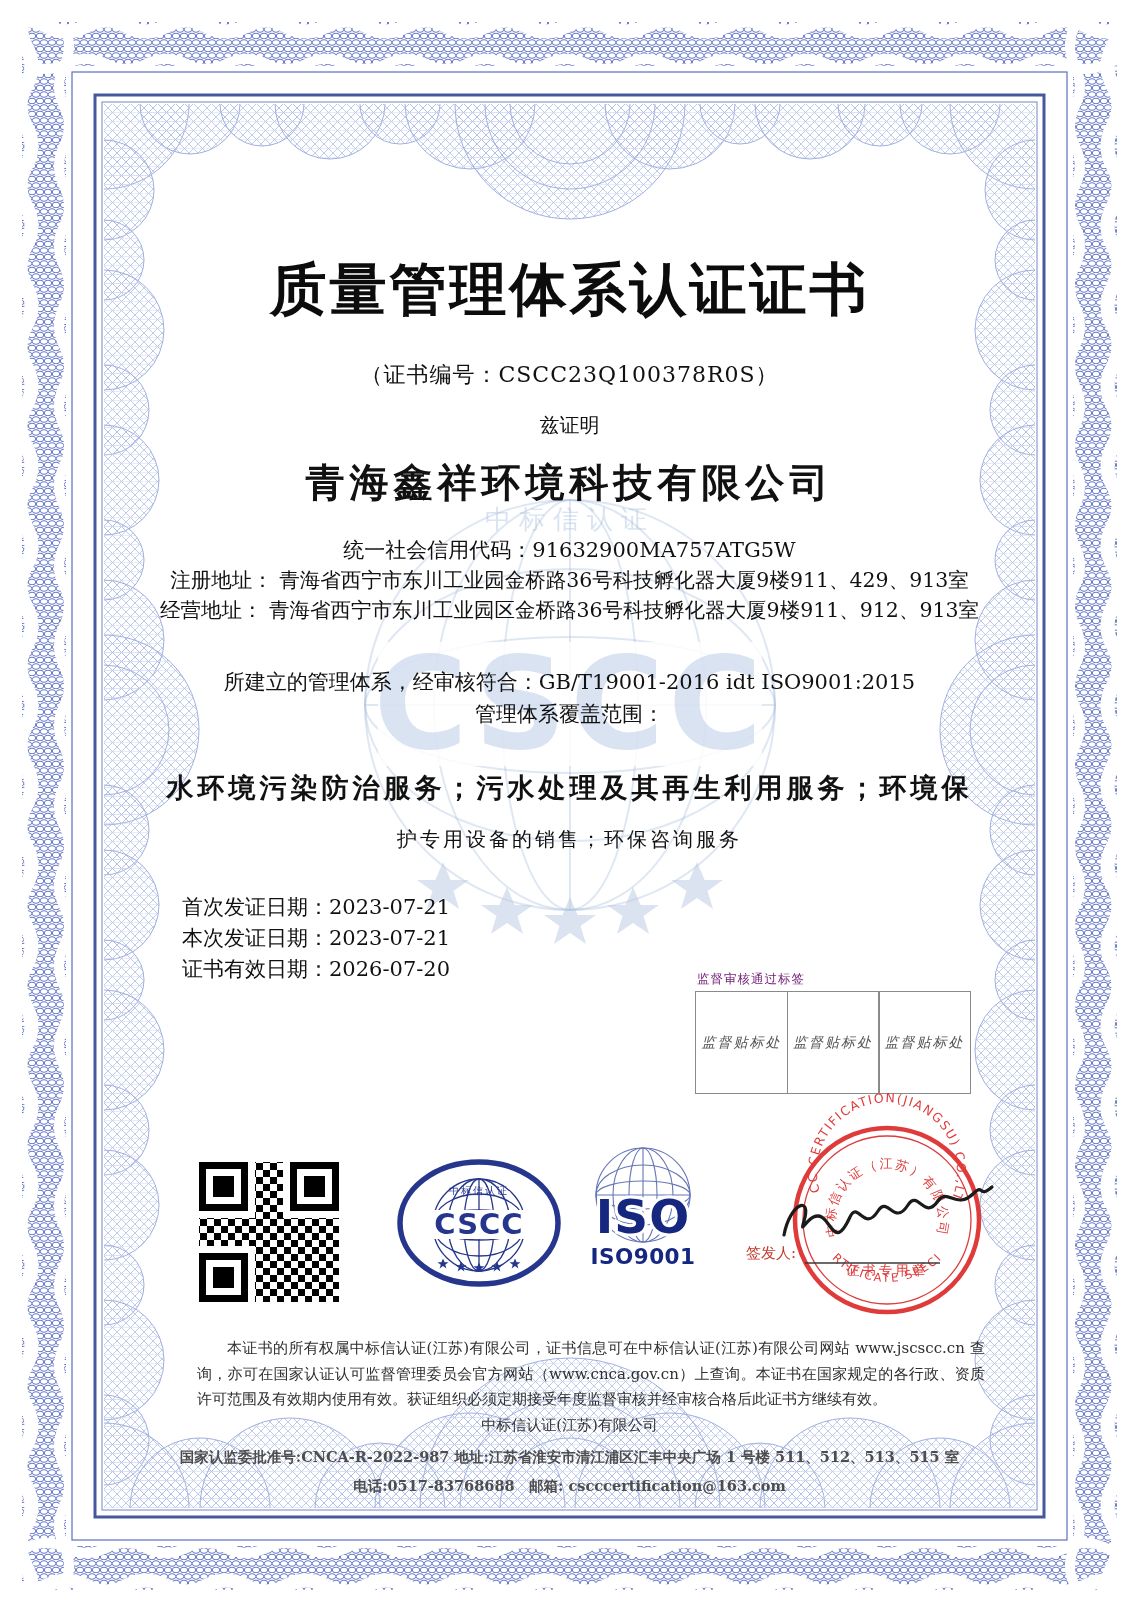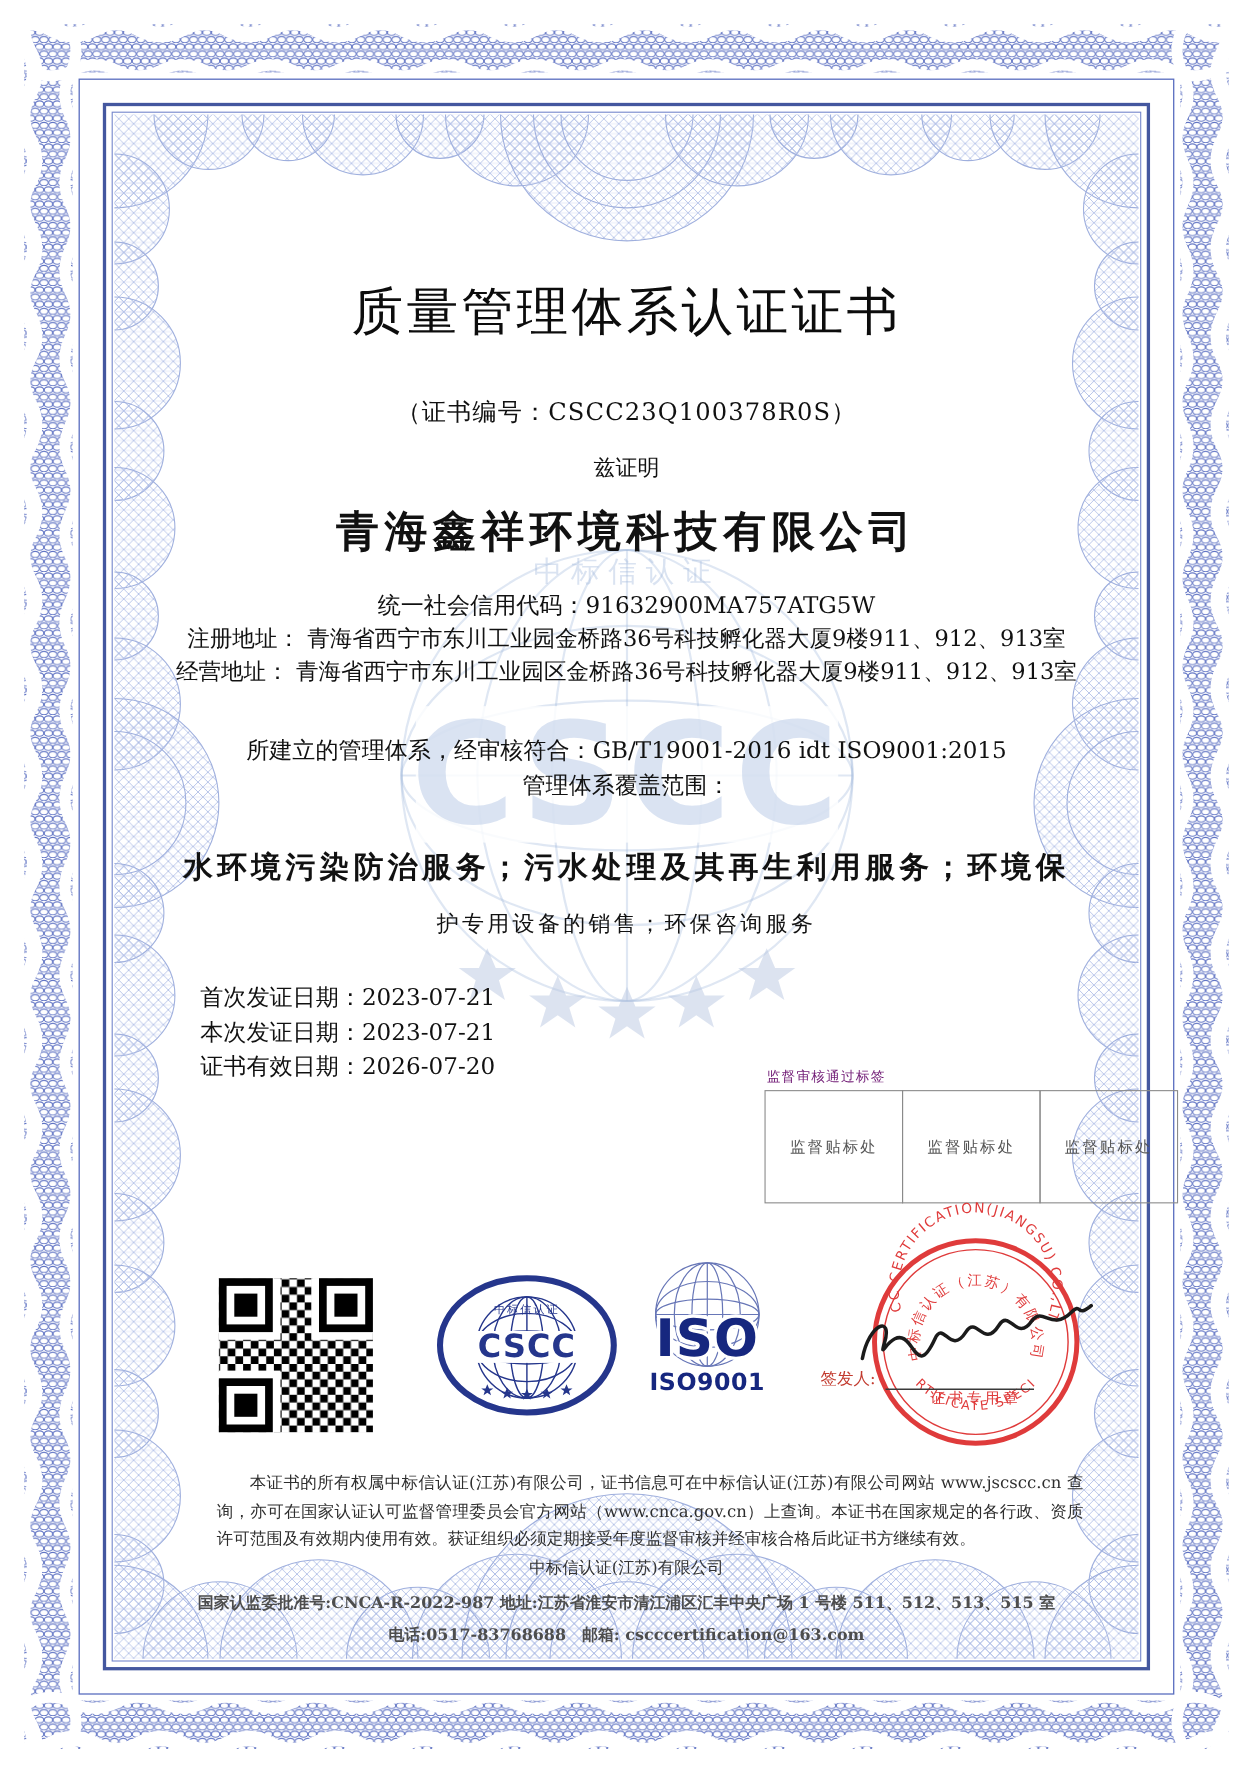--- a/index.html
+++ b/index.html
@@ -2,34 +2,34 @@
 <html><head>
 <meta charset="utf-8">
 <style>
   html,body{margin:0;padding:0;background:#fff;}
   .page{position:relative;width:1139px;height:1612px;background:#fff;overflow:hidden;
         font-family:"DejaVu Serif","Liberation Serif",serif;color:#111;}
   .abs{position:absolute;}
   .ctr{position:absolute;left:0;right:0;text-align:center;}
   .deco{position:absolute;left:0;top:0;z-index:0;}
   .layer{position:absolute;left:0;top:0;z-index:2;width:100%;height:100%;}
-  .title{top:252px;font-size:47px;font-weight:normal;letter-spacing:3px;color:#0c0c0c;}
+  .title{top:252px;font-size:57px;font-weight:bold;letter-spacing:3px;color:#0c0c0c;}
   .certno{top:360px;font-size:22px;letter-spacing:1px;}
   .certify{top:412px;font-size:20px;}
   .company{top:456px;font-size:39px;font-weight:bold;letter-spacing:5px;}
   .credit{top:536px;font-size:21px;}
   .addr{top:566px;font-size:20.5px;}
   .addr2{top:596px;}
   .standard{top:668px;font-size:21px;}
   .scopelabel{top:700px;font-size:21px;}
   .scope1{top:770px;font-size:27px;font-weight:bold;letter-spacing:4px;}
   .scope2{top:826px;font-size:20px;font-weight:normal;letter-spacing:3px;}
   .dates{left:150px;top:892px;font-size:21px;line-height:31px;margin-left:32px;}
   .suplabel{left:697px;top:971px;font-size:12.5px;color:#701a75;letter-spacing:1px;}
-  .suptable{left:695px;top:991px;width:376px;height:103px;display:flex;}
+  .suptable{left:695px;top:991px;width:276px;height:103px;display:flex;font-style:italic;}
   .supcell{flex:1;border:1.5px solid #8a8a8a;display:flex;align-items:center;justify-content:center;
            font-size:14px;color:#555;letter-spacing:2px;}
   .supcell + .supcell{margin-left:-1.5px;}
   .signer{left:746px;top:1244px;font-size:15px;color:#c23a2e;z-index:4;}
   .para{left:182px;top:1336px;width:788px;font-size:15px;line-height:25.5px;color:#2e2e2e;
         text-align:justify;text-indent:2em;margin-left:15px;}
   .fcompany{top:1416px;font-size:15px;color:#333;}
   .approval{top:1448px;font-size:14.5px;font-weight:bold;color:#4d4d4d;}
   .contact{top:1477px;font-size:14.5px;font-weight:bold;color:#4d4d4d;}
 </style>
@@ -166,21 +166,21 @@
   </svg>
 
   <div class="layer">
     <div class="ctr title">质量管理体系认证证书</div>
     <div class="ctr certno">（证书编号：CSCC23Q100378R0S）</div>
     <div class="ctr certify">兹证明</div>
     <div class="ctr company">青海鑫祥环境科技有限公司</div>
     <div class="ctr credit">统一社会信用代码：91632900MA757ATG5W</div>
     <div class="ctr addr">
       <span>注册地址：</span>
-      <span>青海省西宁市东川工业园金桥路36号科技孵化器大厦9楼911、912、913室</span>
+      <span>青海省西宁市东川工业园金桥路36号科技孵化器大厦9楼911、429、913室</span>
     </div>
     <div class="ctr addr addr2">
       <span>经营地址：</span>
       <span>青海省西宁市东川工业园区金桥路36号科技孵化器大厦9楼911、912、913室</span>
     </div>
     <div class="ctr standard">所建立的管理体系，经审核符合：GB/T19001-2016 idt ISO9001:2015</div>
     <div class="ctr scopelabel">管理体系覆盖范围：</div>
     <div class="ctr scope1">水环境污染防治服务；污水处理及其再生利用服务；环境保</div>
     <div class="ctr scope2">护专用设备的销售；环保咨询服务</div>
 

